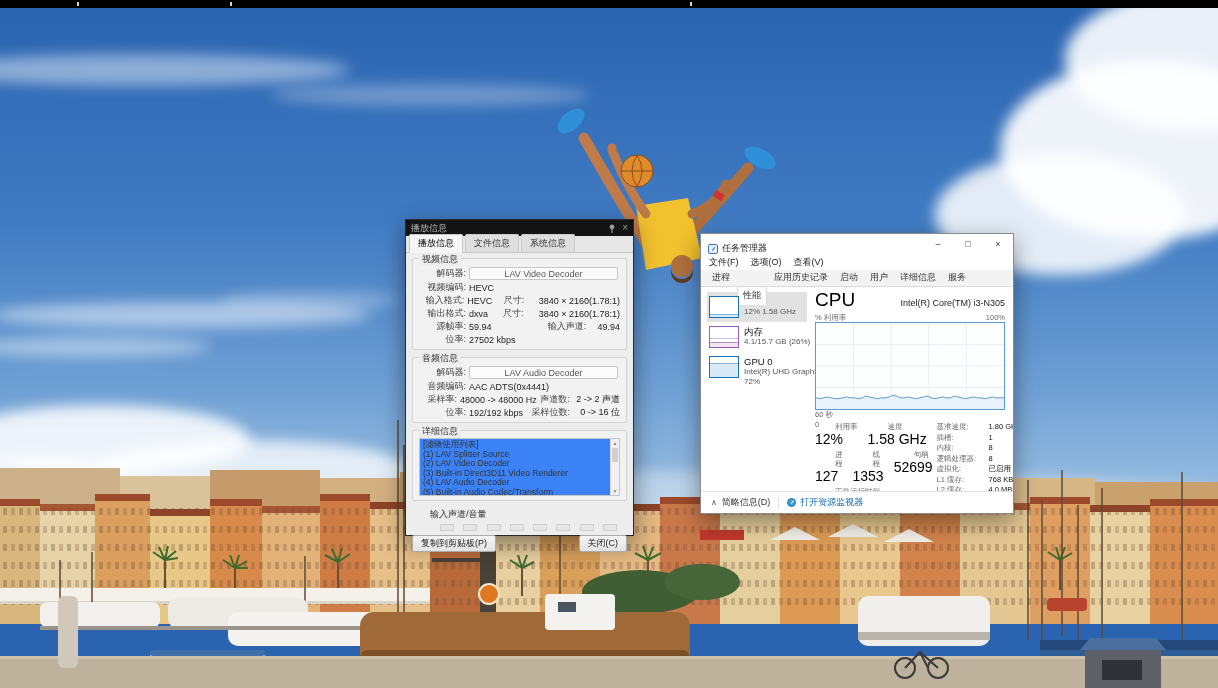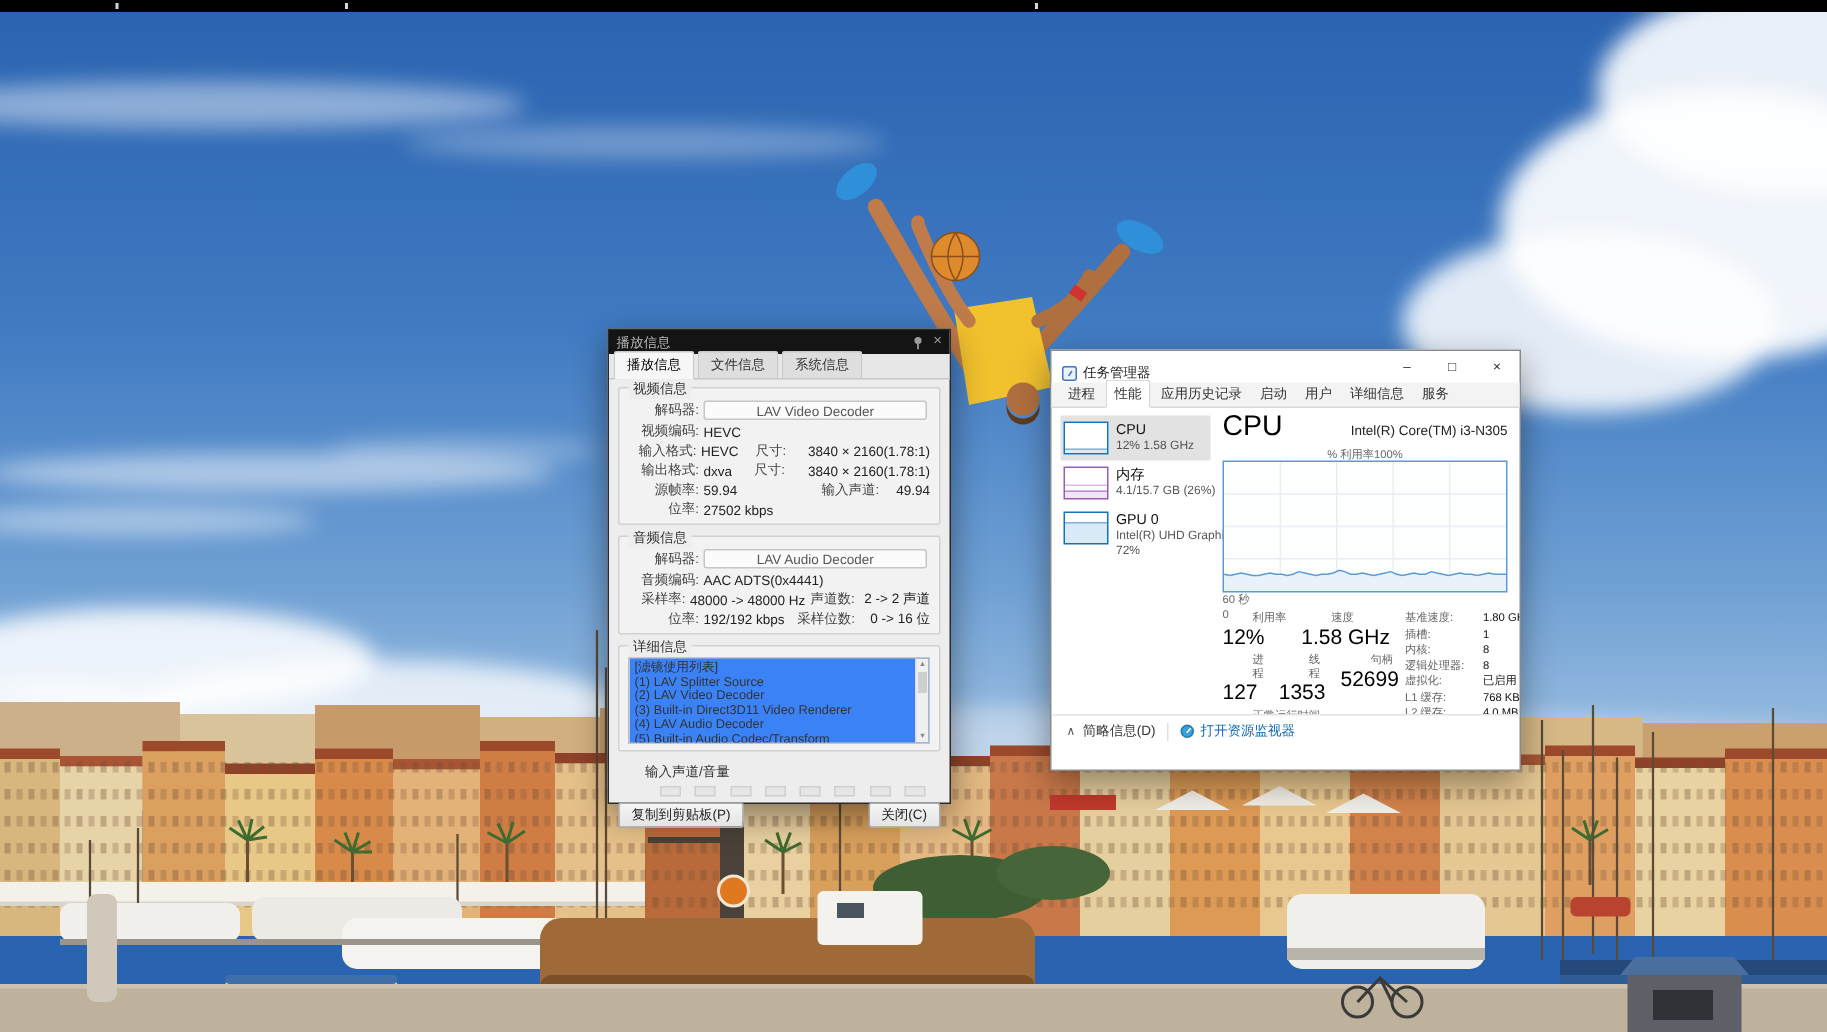--- a/index.html
+++ b/index.html
@@ -50,21 +50,21 @@
   
   .tm { position:absolute; left:700px; top:233px; width:314px; height:281px; z-index:6;
     background:#fff; border:1px solid #8a8a8a; box-shadow:0 8px 22px rgba(0,0,0,.4); font-size:9px; color:#111; }
   .tm-titlebar { height:21px; display:flex; align-items:flex-end; padding:0 0 0 7px; }
   .tm-title { flex:1; font-size:9px; color:#222; display:flex; align-items:center; gap:4px; }
   .tm-caption-btns { display:flex; height:21px; }
   .tm-cap { width:30px; text-align:center; line-height:21px; font-size:9px; color:#333; }
   .tm-menubar { display:flex; gap:12px; padding:0 8px; height:15px; align-items:center; color:#222; }
   .tm-tabs { display:flex; gap:2px; padding:2px 6px 0 6px; height:17px; border-bottom:1px solid #d9d9d9; background:#f3f3f3; align-items:flex-end; }
   .tm-tab { padding:2px 5px; color:#333; white-space:nowrap; }
-  .tm-tab.active { background:#fff; border:1px solid #d9d9d9; border-bottom:1px solid #fff; position:relative; top:1px; border-radius:2px 2px 0 0; }
+  .tm-tab.active { background:#fff; border:1px solid #d9d9d9; border-bottom:1px solid #fff; position:relative; top:19px; border-radius:2px 2px 0 0; }
   .tm-content { display:flex; height:204px; }
   .tm-sidebar { width:106px; padding:5px 0 0 6px; }
   .tm-side-item { display:flex; gap:5px; padding:4px 2px; align-items:flex-start; border-radius:1px; }
   .tm-side-item.selected { background:#e2e2e2; }
   .tm-thumb { width:30px; height:22px; background:#fff; border:1px solid; position:relative; flex:none; }
   .tm-thumb .fill { position:absolute; left:0; right:0; bottom:0; }
   .tm-thumb.cpu { border-color:#1173bb; }
   .tm-thumb.cpu .fill { height:15%; background:#dcebf8; border-top:1px solid #7fb2dd; }
   .tm-thumb.mem { border-color:#9a5bb5; }
   .tm-thumb.mem .fill { height:26%; background:#f0e4f6; border-top:1px solid #b98cce; }
@@ -72,21 +72,21 @@
   .tm-thumb.disk { border-color:#8aa43c; }
   .tm-thumb.disk .fill { height:4%; background:#eef3da; }
   .tm-thumb.gpu { border-color:#1173bb; }
   .tm-thumb.gpu .fill { height:72%; background:#d9e9f7; border-top:1px solid #7fb2dd; }
   .tm-side-name { font-size:9.5px; color:#111; line-height:11px; }
   .tm-side-sub { font-size:8px; color:#555; line-height:10px; white-space:nowrap; }
   .tm-main { flex:1; padding:2px 8px 0 8px; overflow:hidden; }
   .tm-main-head { display:flex; align-items:baseline; justify-content:space-between; height:24px; }
   .tm-cpu-title { font-size:19px; color:#000; font-weight:400; }
   .tm-cpu-sub { font-size:9px; color:#222; }
-  .tm-graph-head { display:flex; justify-content:center; font-size:7.5px; color:#666; height:9px; }
+  .tm-graph-head { display:flex; justify-content:space-between; font-size:7.5px; color:#666; height:9px; }
   .tm-graph { width:100%; height:88px; border:1px solid #5b9bd5; background:#fdfefe; display:block; }
   .tm-graph-foot { display:flex; justify-content:space-between; font-size:7.5px; color:#666; height:10px;flex-direction:column; }
   .tm-stats { display:flex; margin-top:2px; }
   .tm-stats-left { width:118px; }
   .bs-row { display:flex; gap:10px; margin-bottom:3px; }
   .bs-label { font-size:7.5px; color:#666; line-height:9px;margin-left:20px; }
   .bs-value { font-size:14px; color:#000; line-height:16px; white-space:nowrap; }
   .bs-value.small { font-size:12.5px; }
   .tm-stats-right { flex:1; padding-left:4px; }
   .sr-row { display:flex; line-height:10.5px; }
@@ -443,20 +443,25 @@
   <div class="tm-titlebar">
     <span class="tm-title">
       <span class="tm-appicon"></span>
       <span>任务管理器</span>
     </span>
     <span class="tm-caption-btns">
       <span class="tm-cap">–</span>
       <span class="tm-cap">□</span>
       <span class="tm-cap">×</span>
     </span>
+  </div>
+  <div class="tm-menubar">
+    <span>文件(F)</span>
+    <span>选项(O)</span>
+    <span>查看(V)</span>
   </div>
   <div class="tm-tabs">
     <span class="tm-tab">进程</span>
     <span class="tm-tab active">性能</span>
     <span class="tm-tab">应用历史记录</span>
     <span class="tm-tab">启动</span>
     <span class="tm-tab">用户</span>
     <span class="tm-tab">详细信息</span>
     <span class="tm-tab">服务</span>
   </div>

